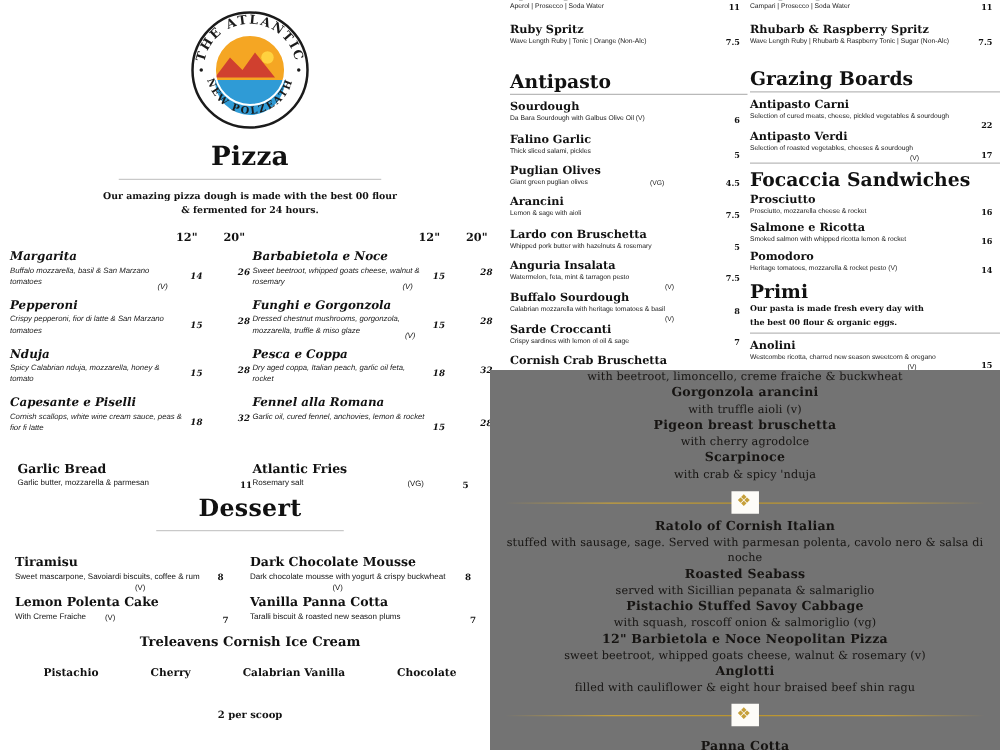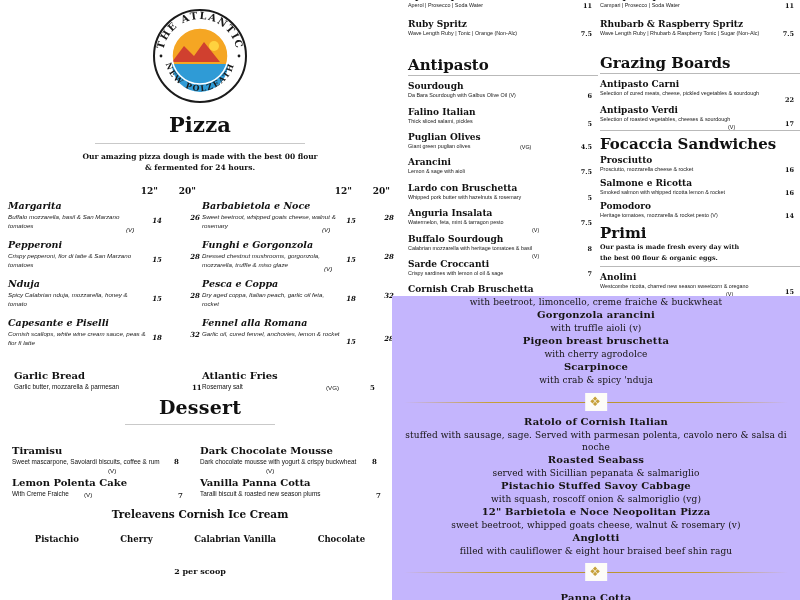--- a/index.html
+++ b/index.html
@@ -99,21 +99,21 @@
   .clipped{margin-top:-9px;}
 
   .primi-note{
     font-family:"DejaVu Serif", serif;font-weight:bold;
     font-size:6.4px;line-height:1.5;margin:1px 0 3px 0;
   }
 
   
   .overlay{
     position:absolute;left:392px;top:296px;width:408px;height:304px;
-    background:#c4b5fd;overflow:hidden;
+    background:#737373;overflow:hidden;
     font-family:"DejaVu Serif", serif;color:#161412;
   }
   .ov-inner{padding:0 6px;text-align:center;}
   .ov-line-sub{font-size:9px;line-height:1.35;letter-spacing:.1px;}
   .ov-line-name{font-size:10px;font-weight:bold;line-height:1.4;letter-spacing:.2px;}
   .ov-spacer{height:6px;}
   .divider{position:relative;height:18px;margin:6px 0 4px 0;}
   .divider .bar{
     position:absolute;top:9px;left:6px;right:6px;height:1px;
     background:linear-gradient(to right,rgba(198,160,58,0) 0%,#c6a03a 22%,#b8932f 50%,#c6a03a 78%,rgba(198,160,58,0) 100%);
@@ -301,21 +301,21 @@
     <div style="height:12px;"></div>
     <div class="col-head">Antipasto</div>
     <div class="col-rule"></div>
 
     <div class="drink">
       <div class="drink-name">Sourdough</div>
       <div class="drink-desc">Da Bara Sourdough with Galbus Olive Oil  (V)</div>
       <span class="drink-price">6</span>
     </div>
     <div class="drink">
-      <div class="drink-name">Falino Italian</div>
+      <div class="drink-name">Falino Garlic</div>
       <div class="drink-desc">Thick sliced salami, pickles</div>
       <span class="drink-price" style="top:13px;">5</span>
     </div>
     <div class="drink">
       <div class="drink-name">Puglian Olives</div>
       <div class="drink-desc">Giant green puglian olives</div>
       <span class="item-tag" style="position:absolute;left:112px;top:12px;font-size:5.4px;">(VG)</span>
       <span class="drink-price">4.5</span>
     </div>
     <div class="drink">

